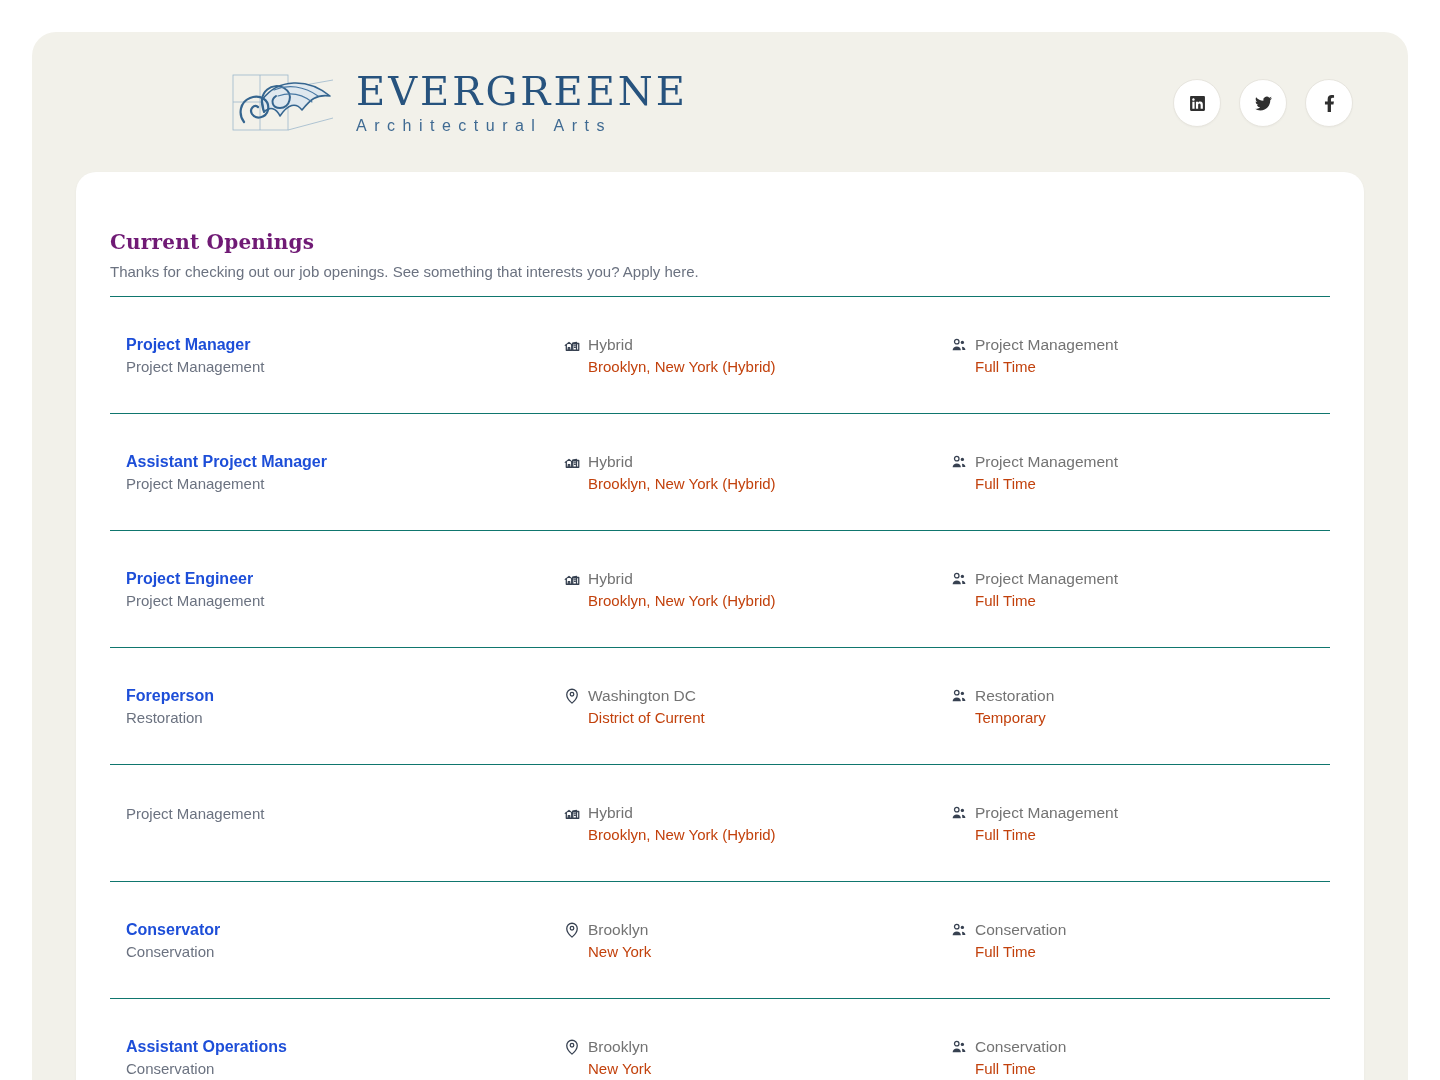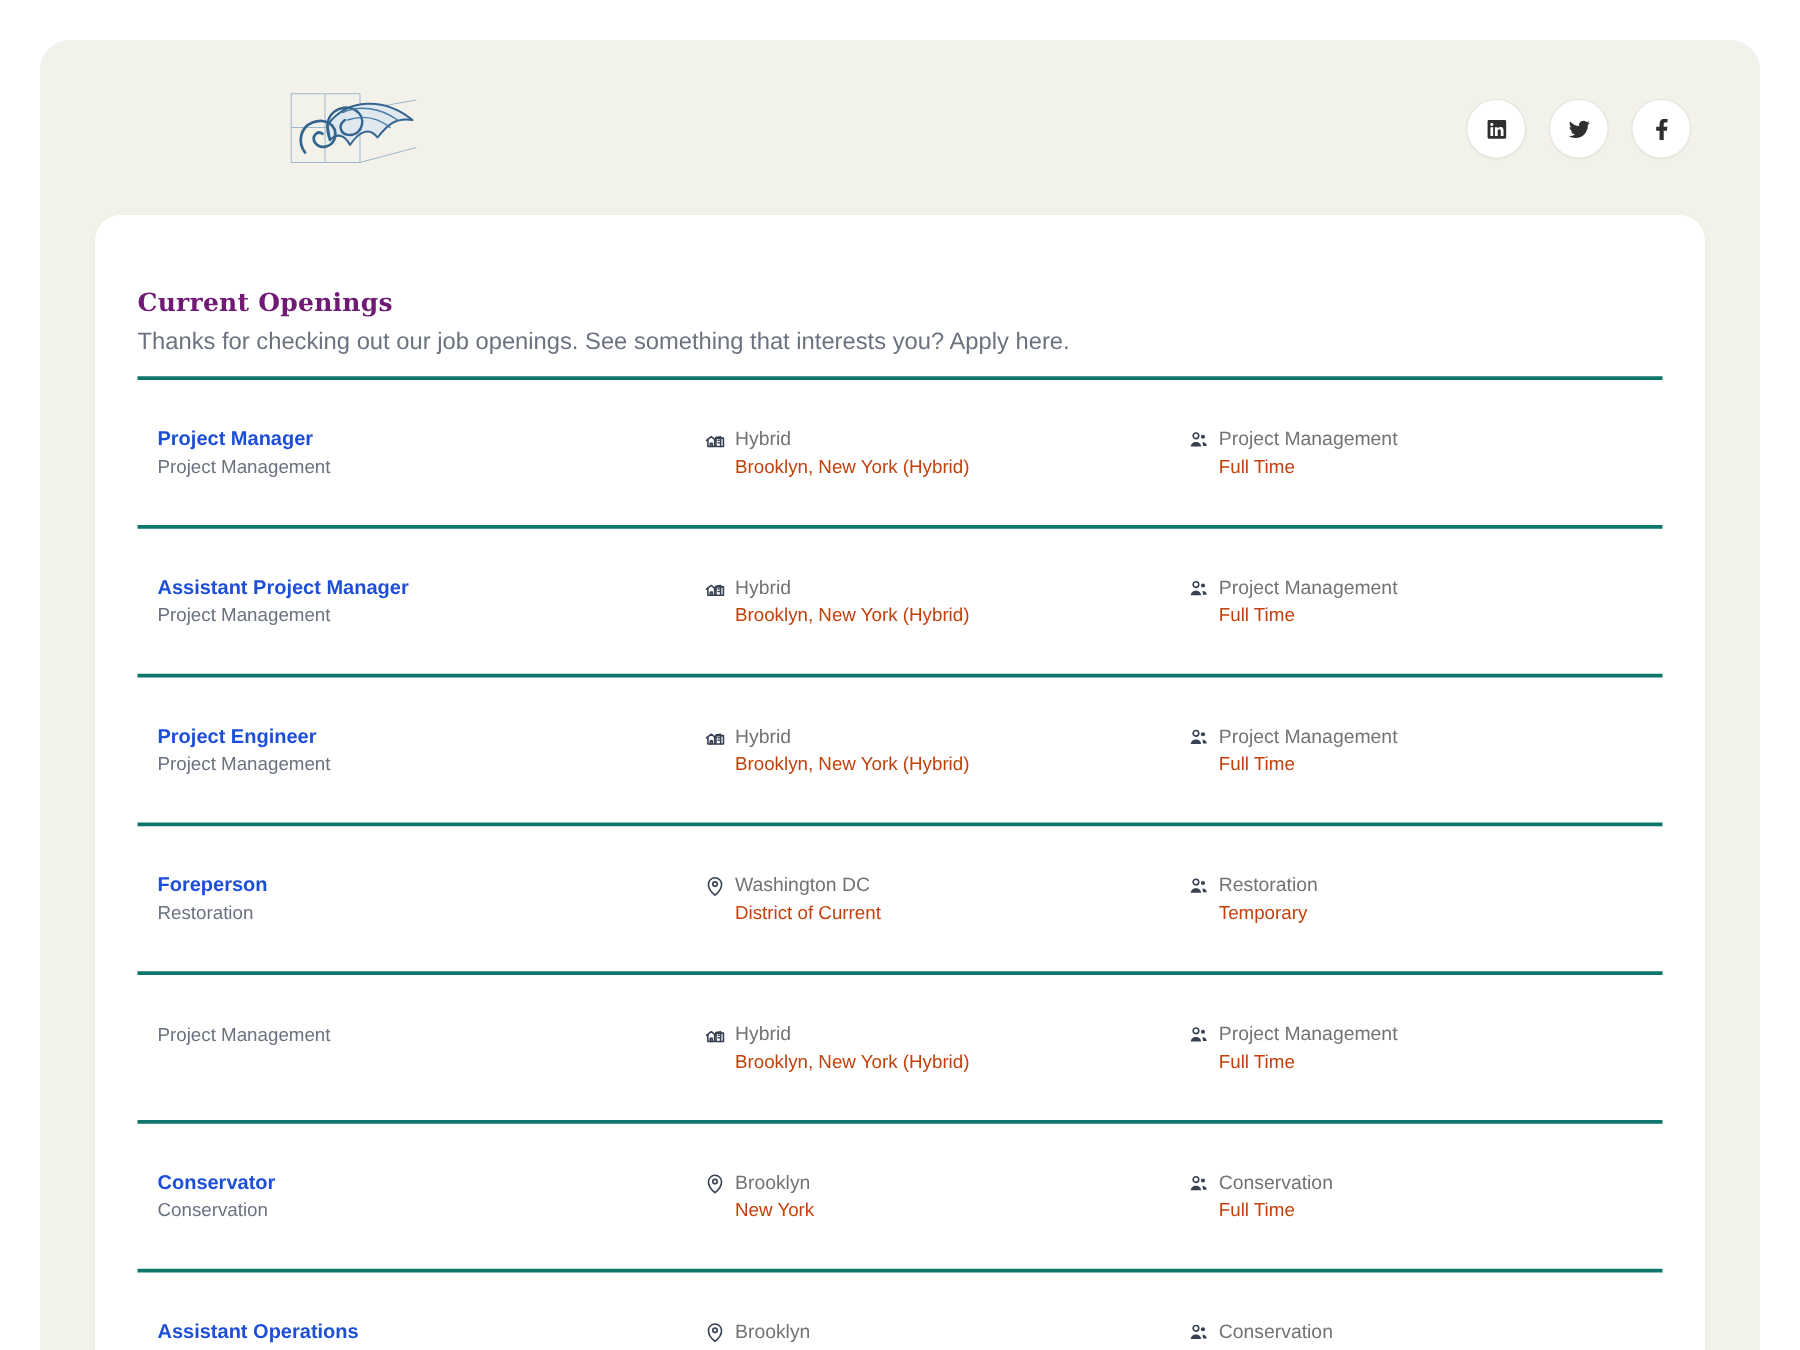--- a/index.html
+++ b/index.html
@@ -38,26 +38,26 @@
   
   .card {
     margin: 0 44px; background: #ffffff; border-radius: 20px;
     padding: 28px 34px 60px; min-height: 980px;
     box-shadow: 0 1px 3px rgba(0,0,0,0.04);
   }
   .card-title {
     font-family: "DejaVu Serif", "Liberation Serif", serif;
     font-size: 20px; font-weight: 700; color: #701a75; letter-spacing: 0.2px; margin-top: 30px;
   }
-  .card-subtitle { font-size: 19px; color: #6b7280; margin-top: 9px; margin-bottom: 16px; }
+  .card-subtitle { font-size: 15px; color: #6b7280; margin-top: 9px; margin-bottom: 16px; }
 
   
   .job-row {
     display: grid; grid-template-columns: 437px 387px 1fr;
-    border-top: 3px solid #0f766e;
+    border-top: 1px solid #0f766e;
     padding: 37px 0 36px 16px;
   }
   .job-title {
     font-size: 16px; font-weight: 700; color: #1d4ed8; text-decoration: none;
     line-height: 21px; display: inline-block; width: fit-content;
   }
   .job-sub { font-size: 15px; color: #6b7280; line-height: 21px; margin-top: 1px; }
   .job-col { display: flex; gap: 7px; align-items: flex-start; }
   .job-col .icon { width: 18px; height: 18px; flex: 0 0 18px; margin-top: 2px; color: #374151; }
   .job-col .icon svg { width: 18px; height: 18px; display: block; }
@@ -77,20 +77,24 @@
           <line x1="3" y1="32" x2="58" y2="32"></line>
           <line x1="30" y1="5" x2="30" y2="60"></line>
           <line x1="58" y1="18" x2="103" y2="10"></line>
           <line x1="58" y1="60" x2="103" y2="48"></line>
         </g>
         <path d="M32 30 C48 8 78 8 100 26 C86 24 80 30 72 40 C66 32 58 34 50 46 C46 38 40 36 34 42 Z" fill="#dfe8ef" stroke="#35658f" stroke-width="1.6" stroke-linejoin="round"></path>
         <path d="M34 42 C26 20 44 12 54 18 C64 24 60 38 50 38 C42 38 40 30 46 26" fill="none" stroke="#35658f" stroke-width="2" stroke-linecap="round"></path>
         <path d="M14 52 C8 44 10 32 20 28 C30 24 40 30 38 40 C36 48 26 50 22 44 C19 39 24 34 28 37" fill="none" stroke="#35658f" stroke-width="2.2" stroke-linecap="round"></path>
         <path d="M44 20 C58 14 74 16 88 26 M48 26 C60 22 72 24 82 32" fill="none" stroke="#4878a3" stroke-width="1.1" stroke-linecap="round"></path>
       </svg>
+      <div class="logo-text">
+        <div class="logo-title">EVERGREENE</div>
+        <div class="logo-subtitle">Architectural Arts</div>
+      </div>
     </div>
 
     <div class="social-row">
       <div class="social-btn" title="LinkedIn">
         <svg viewBox="0 0 448 512" aria-hidden="true">
           <path d="M416 32H31.9C14.3 32 0 46.5 0 64.3v383.4C0 465.5 14.3 480 31.9 480H416c17.6 0 32-14.5 32-32.3V64.3c0-17.8-14.4-32.3-32-32.3zM135.4 416H69V202.2h66.5V416zm-33.2-243c-21.3 0-38.5-17.3-38.5-38.5S80.9 96 102.2 96c21.2 0 38.5 17.3 38.5 38.5 0 21.3-17.2 38.5-38.5 38.5zm282.1 243h-66.4V312c0-24.8-.5-56.7-34.5-56.7-34.6 0-39.9 27-39.9 54.9V416h-66.4V202.2h63.7v29.2h.9c8.9-16.8 30.6-34.5 62.9-34.5 67.2 0 79.7 44.3 79.7 101.9V416z"></path>
         </svg>
       </div>
       <div class="social-btn" title="Twitter">
         <svg viewBox="0 0 24 24" aria-hidden="true">

